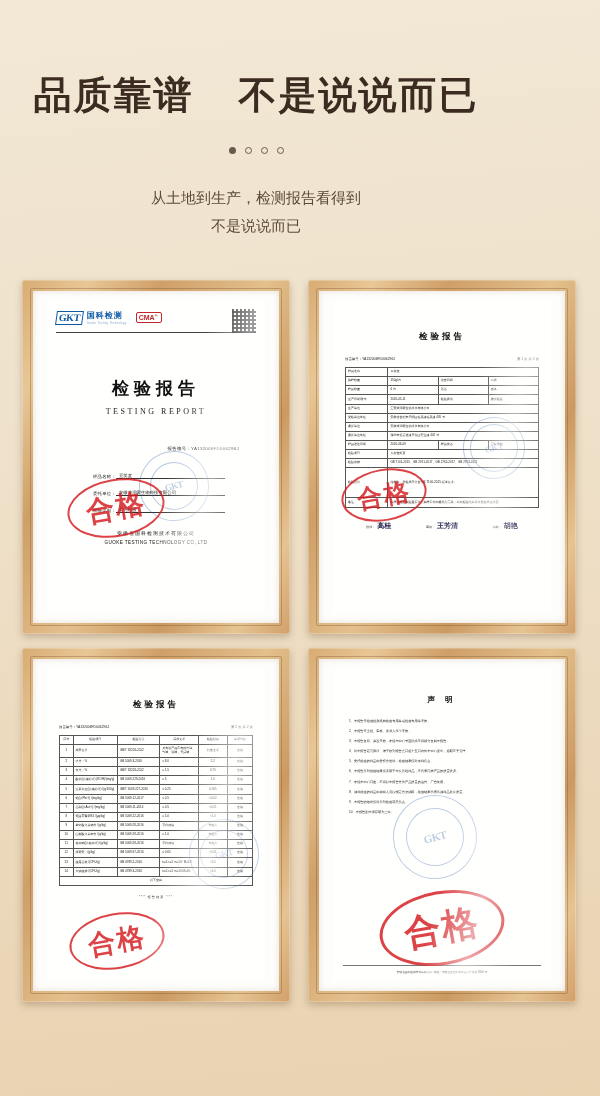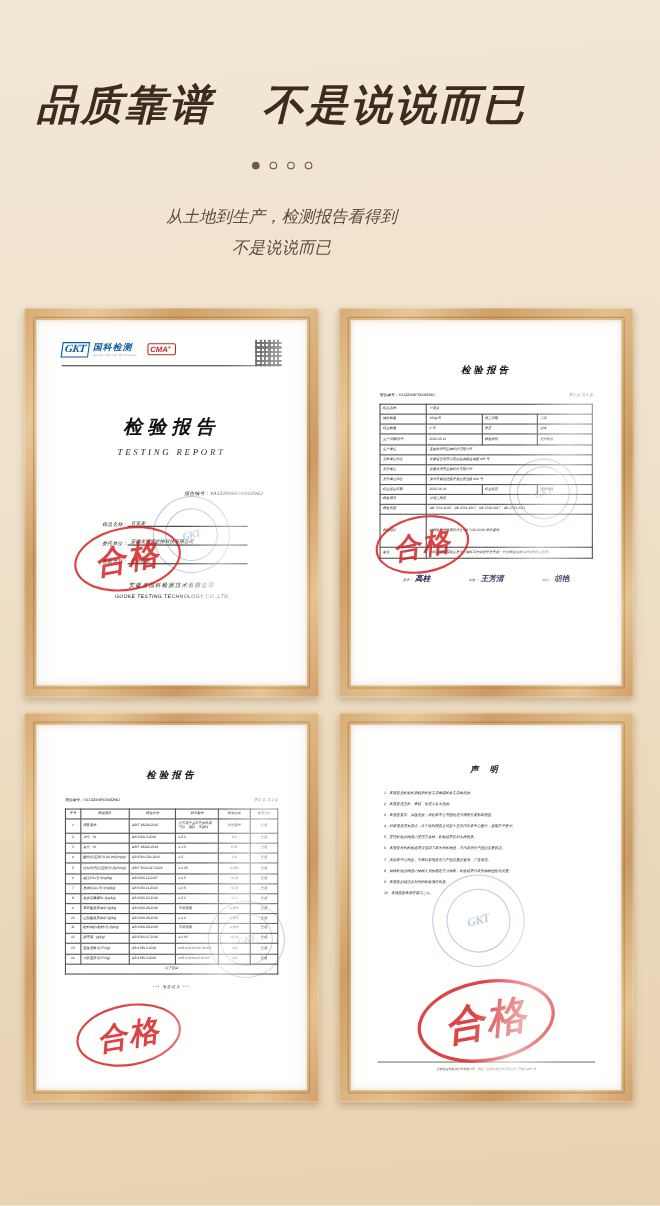--- a/index.html
+++ b/index.html
@@ -4,21 +4,21 @@
 <style>
   * { box-sizing: border-box; margin: 0; padding: 0; }
   body {
     width: 600px;
     height: 1096px;
     font-family: "Liberation Sans", sans-serif;
     background: linear-gradient(175deg, #f2e8d5 0%, #efe2cc 35%, #ecd9bd 70%, #e8d2b0 100%);
     overflow: hidden;
     position: relative;
   }
-  .page { width: 512px; height: 1096px; position: relative; font-style: italic; }
+  .page { width: 512px; height: 1096px; position: relative; }
 
   
   .headline {
     text-align: center;
     padding-top: 70px;
     font-size: 38px;
     font-weight: bold;
     letter-spacing: 2px;
     color: #3b2b20;
     font-family: "Liberation Serif", serif;

